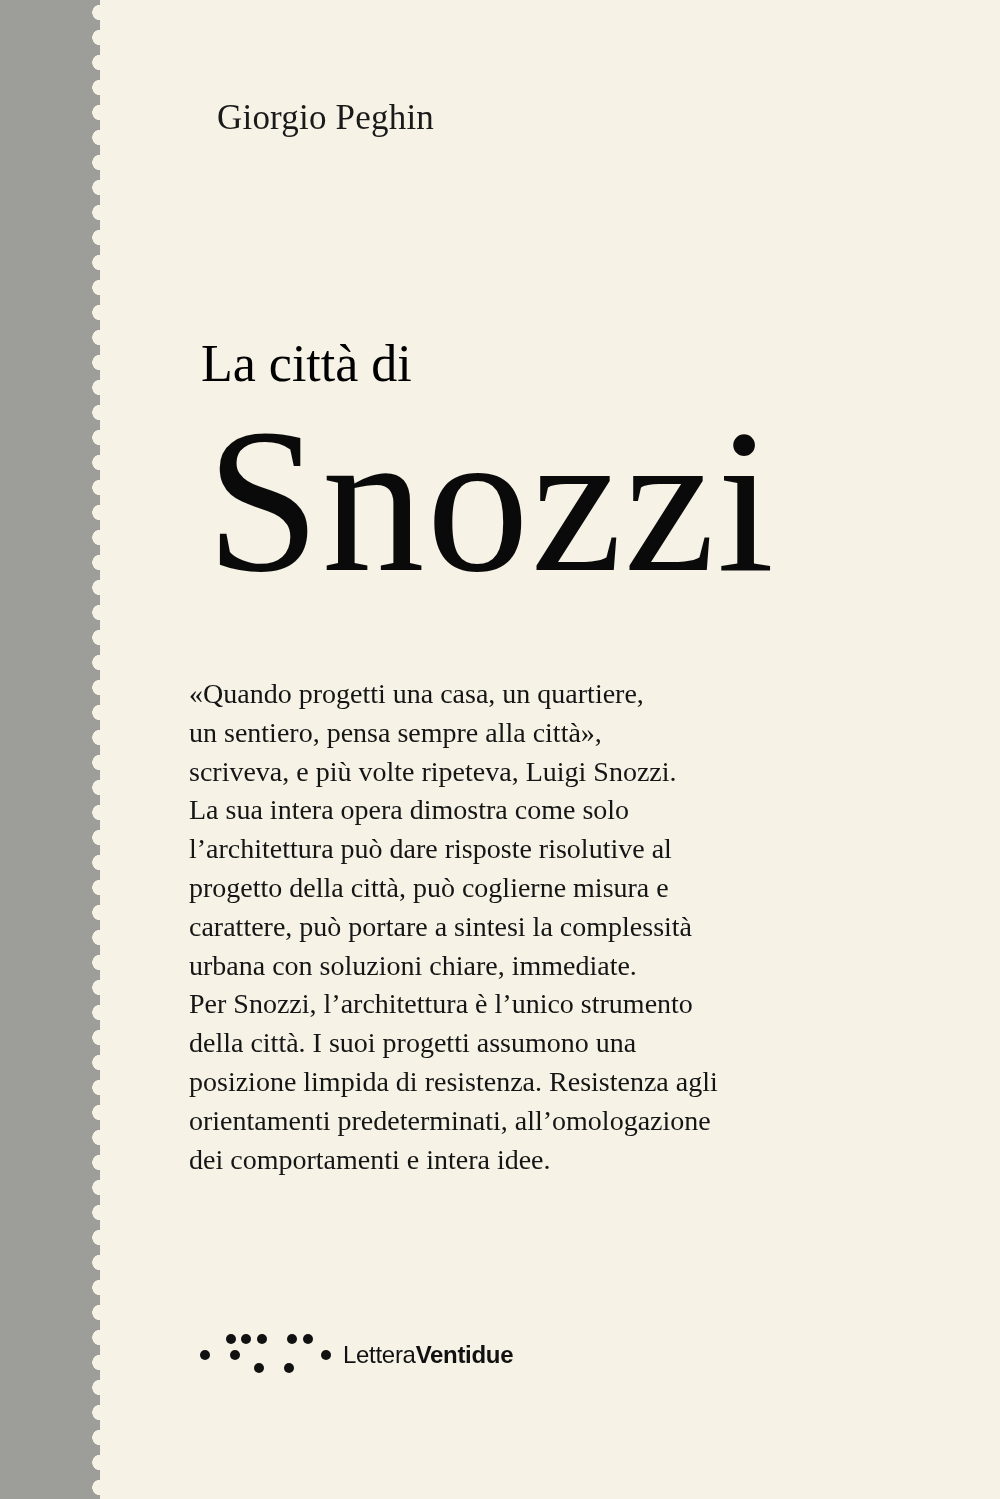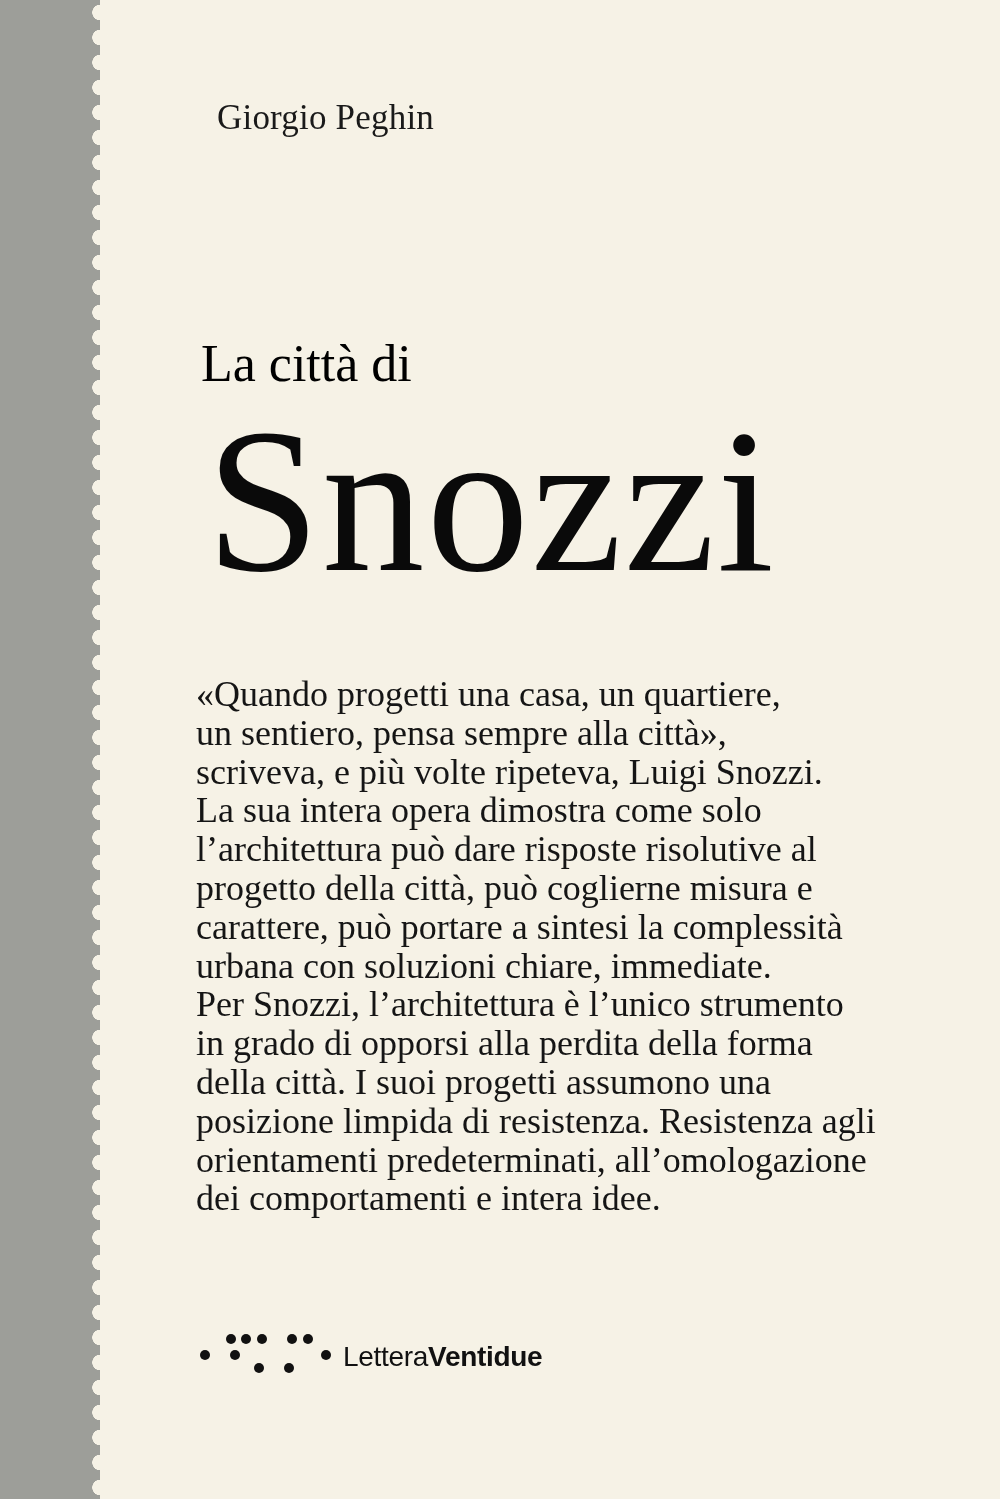--- a/index.html
+++ b/index.html
@@ -25,32 +25,32 @@
   }
   .pretitle {
     position: absolute; left: 201px; top: 334px;
     font-size: 52px; color: #000000;
   }
   .title {
     position: absolute; left: 206px; top: 398px;
     font-size: 205px; line-height: 1; color: #0a0a0a; letter-spacing: 2px; text-align: center;
   }
   .blurb {
-    position: absolute; left: 196px; top: 675px; width: 700px;
-    font-size: 36px; line-height: 38.8px; color: #151515;
+    position: absolute; left: 189px; top: 675px; width: 700px;
+    font-size: 28px; line-height: 38.8px; color: #151515;
   }
   .blurb .line { display: block; white-space: nowrap; }
   .publisher {
     position: absolute; left: 195px; top: 1325px; width: 360px; height: 55px;
   }
   .publisher svg { position: absolute; left: 0; top: 0; }
   .pub-name {
     position: absolute; left: 148px; top: 16px;
     font-family: "Liberation Sans", "DejaVu Sans", sans-serif;
-    font-size: 28px; color: #111; letter-spacing: -0.3px;
+    font-size: 24px; color: #111; letter-spacing: -0.3px;
   }
   .pub-name b { font-weight: bold; }
 </style>
 </head>
 <body>
 
 <div class="spine"></div>
 <div class="perforation"></div>
 
 <div class="author">Giorgio Peghin</div>
@@ -60,21 +60,20 @@
 <div class="blurb">
   <span class="line">«Quando progetti una casa, un quartiere,</span>
   <span class="line">un sentiero, pensa sempre alla città»,</span>
   <span class="line">scriveva, e più volte ripeteva, Luigi Snozzi.</span>
   <span class="line">La sua intera opera dimostra come solo</span>
   <span class="line">l’architettura può dare risposte risolutive al</span>
   <span class="line">progetto della città, può coglierne misura e</span>
   <span class="line">carattere, può portare a sintesi la complessità</span>
   <span class="line">urbana con soluzioni chiare, immediate.</span>
   <span class="line">Per Snozzi, l’architettura è l’unico strumento</span>
-  <span class="line">in grado di opporsi alla perdita della forma</span>
   <span class="line">della città. I suoi progetti assumono una</span>
   <span class="line">posizione limpida di resistenza. Resistenza agli</span>
   <span class="line">orientamenti predeterminati, all’omologazione</span>
   <span class="line">dei comportamenti e intera idee.</span>
 </div>
 
 <div class="publisher">
   <svg width="140" height="55" viewBox="0 0 140 55">
     <g fill="#111">
       <circle cx="36" cy="14" r="5"></circle>

